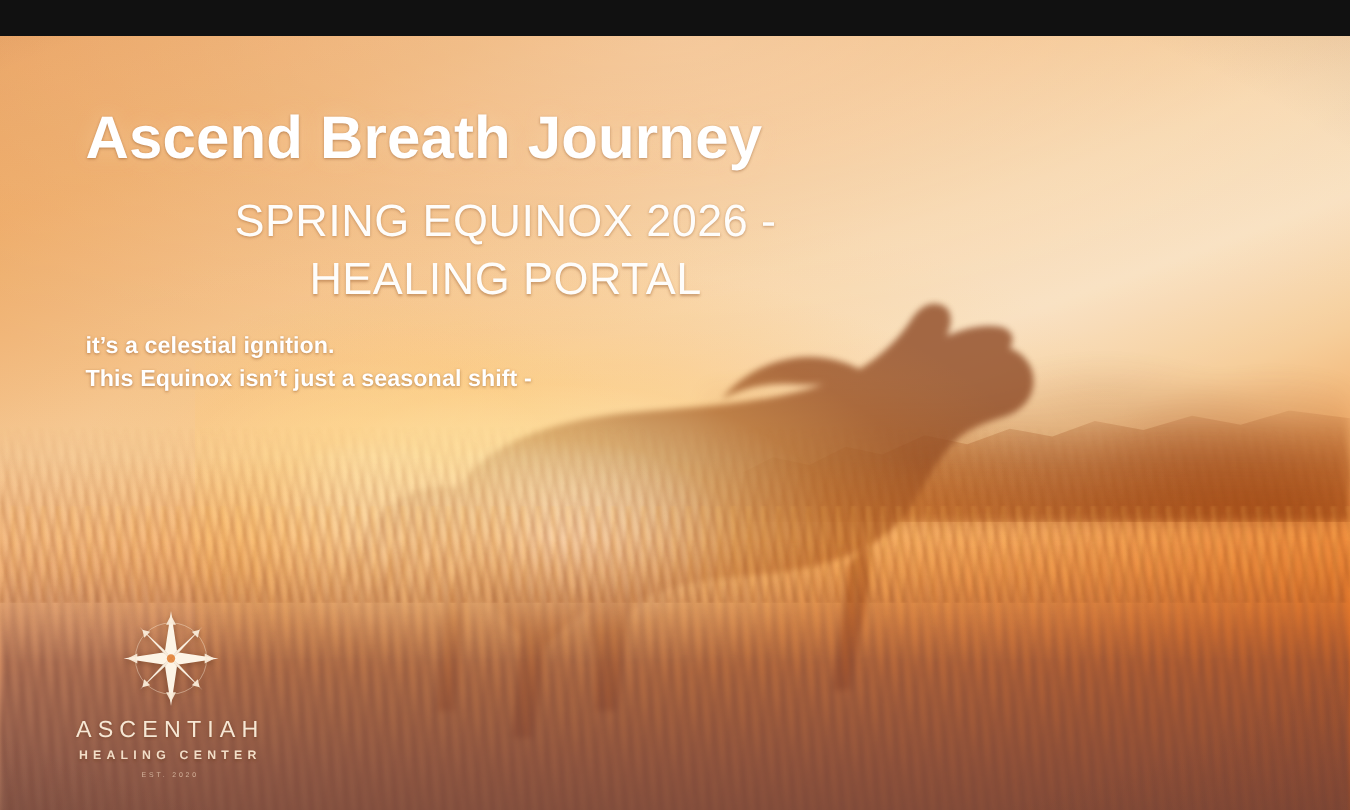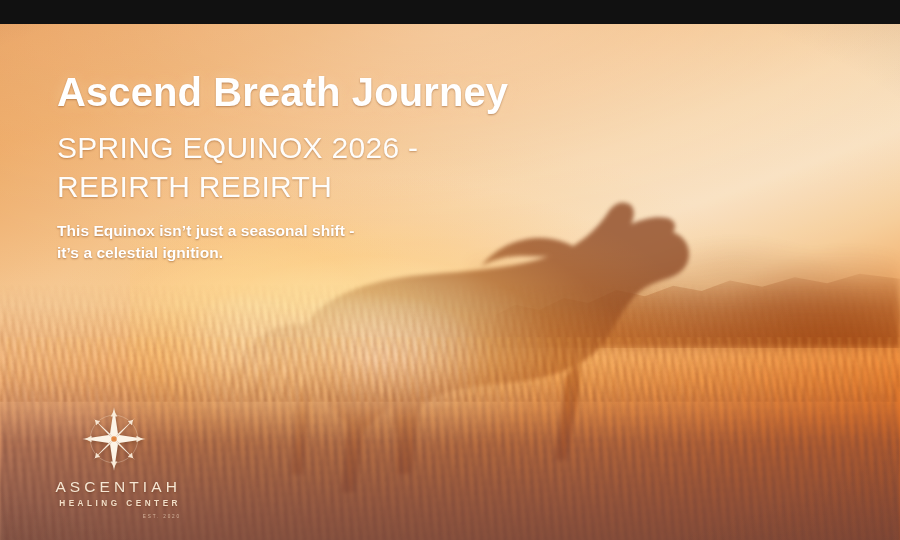--- a/index.html
+++ b/index.html
@@ -145,37 +145,38 @@
     white-space:nowrap;
   }
   .subtitle-line{
     font-size:30px;
     font-weight:300;
     line-height:1.30;
     color:#FEFDFB;
     letter-spacing:.3px;
     text-shadow:0 1px 2px rgba(125,62,20,.40);
     white-space:nowrap;
+    text-align:center;
   }
   #subtitle{margin-top:9px;}
   #body-copy{margin-top:14px;}
   .body-line{
     font-size:15.5px;
     font-weight:700;
     line-height:1.42;
     color:#FFFFFF;
     letter-spacing:.05px;
     text-shadow:0 1px 2px rgba(120,58,18,.50);
     white-space:nowrap;
   }
 
   
   #logo{
     position:absolute;left:46px;bottom:44px;width:135px;
-    z-index:20;text-align:right;
+    z-index:20;text-align:center;
   }
   #logo-mark{width:66px;height:66px;margin:0 auto 7px;display:block;}
   #logo-mark svg{width:100%;height:100%;display:block;
     filter:drop-shadow(0 1px 2px rgba(90,45,15,.45));}
   #logo-name{
     font-size:15.5px;font-weight:400;color:#F6E7D4;
     letter-spacing:4.1px;line-height:1;
     text-shadow:0 1px 2px rgba(95,48,18,.45);
     white-space:nowrap;
   }
@@ -249,26 +250,26 @@
   <div class="layer" id="vignette"></div>
 
   <div id="copy">
 
     <h1 style="margin:0;">
       <div class="title-line">Ascend Breath Journey</div>
     </h1>
 
     <div id="subtitle">
       <div class="subtitle-line">SPRING EQUINOX 2026 -</div>
-      <div class="subtitle-line">REBIRTH REBIRTH</div>
+      <div class="subtitle-line">HEALING PORTAL</div>
     </div>
 
     <div id="body-copy">
+      <div class="body-line">it’s a celestial ignition.</div>
       <div class="body-line">This Equinox isn’t just a seasonal shift -</div>
-      <div class="body-line">it’s a celestial ignition.</div>
     </div>
 
   </div>
 
   <div id="logo">
 
     <div id="logo-mark">
       <svg viewBox="0 0 100 100" xmlns="http://www.w3.org/2000/svg" aria-hidden="true">
         <g fill="#FDF4E6">
 

